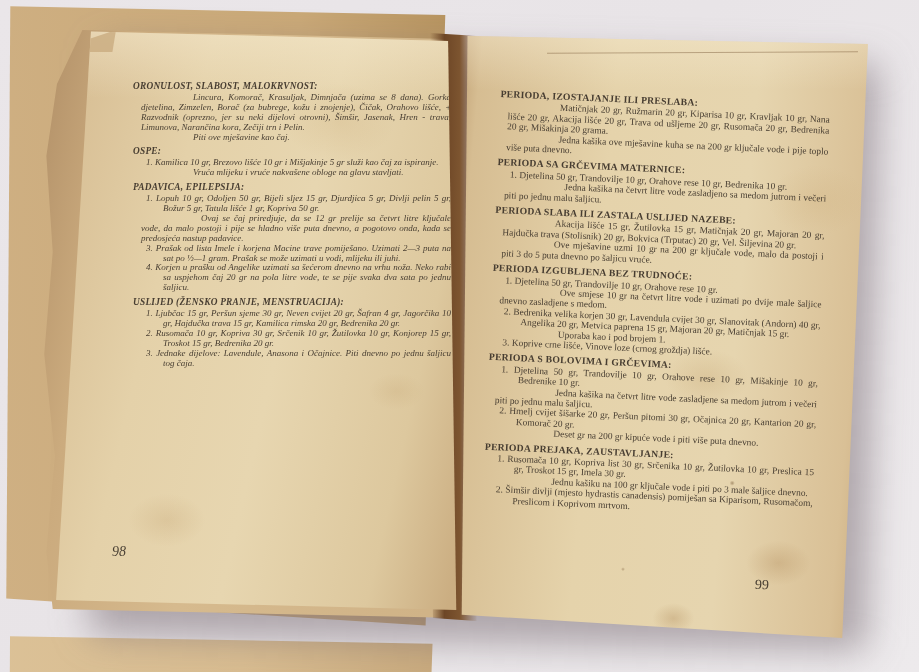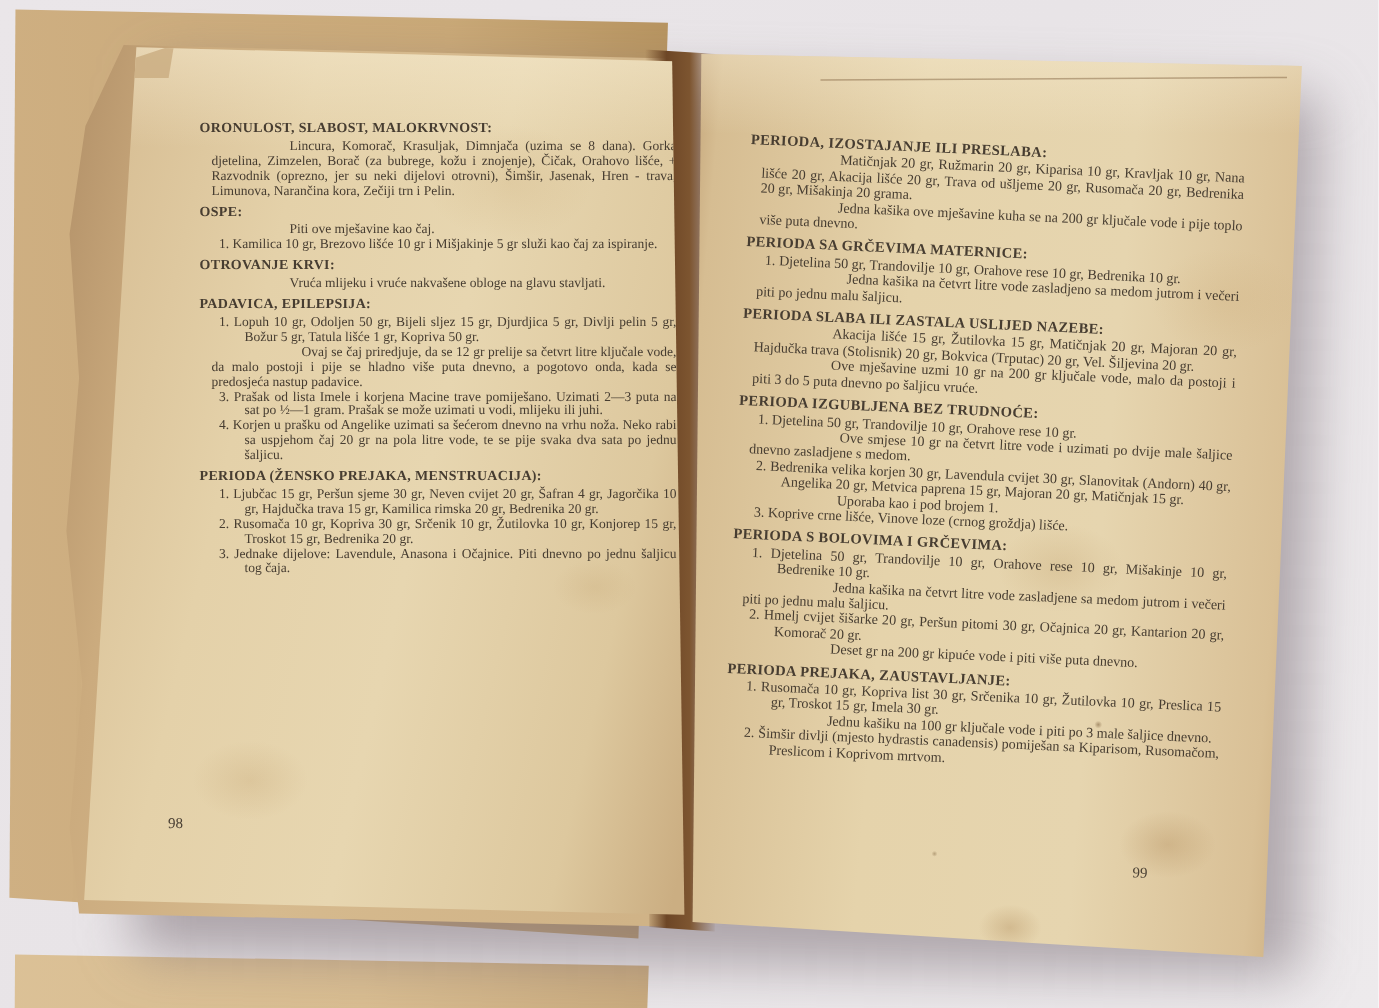--- a/index.html
+++ b/index.html
@@ -38,20 +38,21 @@
   .page{position:absolute;z-index:5;}
   .page-left{
     left:52px;top:28px;width:410px;height:586px;
     clip-path:polygon(9.5% 0.6%,96.6% 2.2%,98.6% 99.3%,1% 97.6%);
     background:
       radial-gradient(80px 55px at 70% 16%,rgba(183,142,82,0.14),transparent 70%),
       radial-gradient(55px 38px at 28% 84%,rgba(170,128,72,0.16),transparent 70%),
       radial-gradient(40px 26px at 84% 62%,rgba(175,135,78,0.13),transparent 70%),
       linear-gradient(to bottom,rgba(246,234,206,0.55) 0%,rgba(246,234,206,0) 12%),
       linear-gradient(103deg,#b4936a 0%,#d8bf95 7%,#e4d1a9 30%,#e7d6b0 55%,#ddc89e 82%,#cbae82 97%);
+    font-style: italic;
   }
   .page-right{
     left:455px;top:28px;width:420px;height:615px;
     clip-path:polygon(3% 1.3%,98.3% 2.6%,92.2% 99.2%,1.6% 95.4%);
     background:
       radial-gradient(60px 42px at 60% 57%,rgba(164,120,60,0.16),transparent 70%),
       radial-gradient(46px 32px at 77% 87%,rgba(152,106,52,0.22),transparent 70%),
       radial-gradient(30px 22px at 52% 96%,rgba(150,104,50,0.24),transparent 70%),
       radial-gradient(70px 50px at 86% 28%,rgba(190,150,90,0.14),transparent 70%),
       radial-gradient(4px 4px at 66% 74%,rgba(110,80,45,0.5),transparent 65%),
@@ -77,52 +78,51 @@
   .blk{text-align:justify;}
   .blk.heading{
     font-weight:700;letter-spacing:0.25px;text-align:left;
     margin-top:5px;margin-bottom:1px;
   }
   .page-text-left .blk.heading{font-size:9.3px;}
   .page-text-right .blk.heading{font-size:9.7px;}
   .blk.para{padding-left:8px;text-indent:52px;}
   .blk.sub{padding-left:8px;text-indent:60px;}
   .blk.item{padding-left:30px;text-indent:-17px;}
-  .pagenum{position:absolute;font-size:10px;color:#4a4034;}
+  .pagenum{position:absolute;font-size:14px;color:#4a4034;}
   .pagenum-left{left:60px;top:516px;}
   .pagenum-right{left:300px;top:549px;transform:rotate(2.55deg);}
 </style>
 </head>
 <body>
 
 <div class="scene">
   <div class="book-shadow"></div>
 
   <div class="stack stack-left"></div>
   <div class="stack-right-2"></div>
   <div class="stack-right-1"></div>
 
   <div class="gutter"></div>
 
   <div class="page page-left">
     <div class="worn-corner"></div>
     <div class="page-text page-text-left">
         <div class="blk heading">ORONULOST, SLABOST, MALOKRVNOST:</div>
         <div class="blk para">Lincura, Komorač, Krasuljak, Dimnjača (uzima se 8 dana). Gorka djetelina, Zimzelen, Borač (za bubrege, kožu i znojenje), Čičak, Orahovo lišće, + Razvodnik (oprezno, jer su neki dijelovi otrovni), Šimšir, Jasenak, Hren - trava, Limunova, Narančina kora, Zečiji trn i Pelin.</div>
+        <div class="blk para">Piti ove mješavine kao čaj.</div>
         <div class="blk heading">OSPE:</div>
-        <div class="blk para">Piti ove mješavine kao čaj.</div>
         <div class="blk item"><span class="num">1. </span>Kamilica 10 gr, Brezovo lišće 10 gr i Mišjakinje 5 gr služi kao čaj za ispiranje.</div>
-        <div class="blk heading">OTROVANJE KRVI:</div>
         <div class="blk para">Vruća mlijeku i vruće nakvašene obloge na glavu stavljati.</div>
         <div class="blk heading">PADAVICA, EPILEPSIJA:</div>
         <div class="blk item"><span class="num">1. </span>Lopuh 10 gr, Odoljen 50 gr, Bijeli sljez 15 gr, Djurdjica 5 gr, Divlji pelin 5 gr, Božur 5 gr, Tatula lišće 1 gr, Kopriva 50 gr.</div>
         <div class="blk sub">Ovaj se čaj priredjuje, da se 12 gr prelije sa četvrt litre ključale vode, da malo postoji i pije se hladno više puta dnevno, a pogotovo onda, kada se predosjeća nastup padavice.</div>
         <div class="blk item"><span class="num">3. </span>Prašak od lista Imele i korjena Macine trave pomiješano. Uzimati 2—3 puta na sat po ½—1 gram. Prašak se može uzimati u vodi, mlijeku ili juhi.</div>
         <div class="blk item"><span class="num">4. </span>Korjen u prašku od Angelike uzimati sa šećerom dnevno na vrhu noža. Neko rabi sa uspjehom čaj 20 gr na pola litre vode, te se pije svaka dva sata po jednu šaljicu.</div>
-        <div class="blk heading">PERIODA (ŽENSKO PREJAKA, MENSTRUACIJA):</div>
+        <div class="blk heading">USLIJED (ŽENSKO PRANJE, MENSTRUACIJA):</div>
         <div class="blk item"><span class="num">1. </span>Ljubčac 15 gr, Peršun sjeme 30 gr, Neven cvijet 20 gr, Šafran 4 gr, Jagorčika 10 gr, Hajdučka trava 15 gr, Kamilica rimska 20 gr, Bedrenika 20 gr.</div>
         <div class="blk item"><span class="num">2. </span>Rusomača 10 gr, Kopriva 30 gr, Srčenik 10 gr, Žutilovka 10 gr, Konjorep 15 gr, Troskot 15 gr, Bedrenika 20 gr.</div>
         <div class="blk item"><span class="num">3. </span>Jednake dijelove: Lavendule, Anasona i Očajnice. Piti dnevno po jednu šaljicu tog čaja.</div>
       </div>
     <div class="pagenum pagenum-left">98</div>
   </div>
 
   <div class="page page-right">
     <div class="crease"></div>
     <div class="page-text page-text-right">

